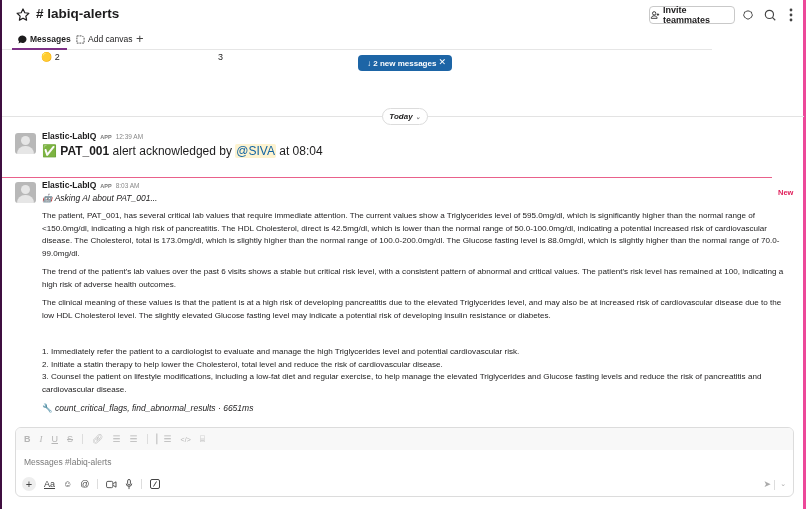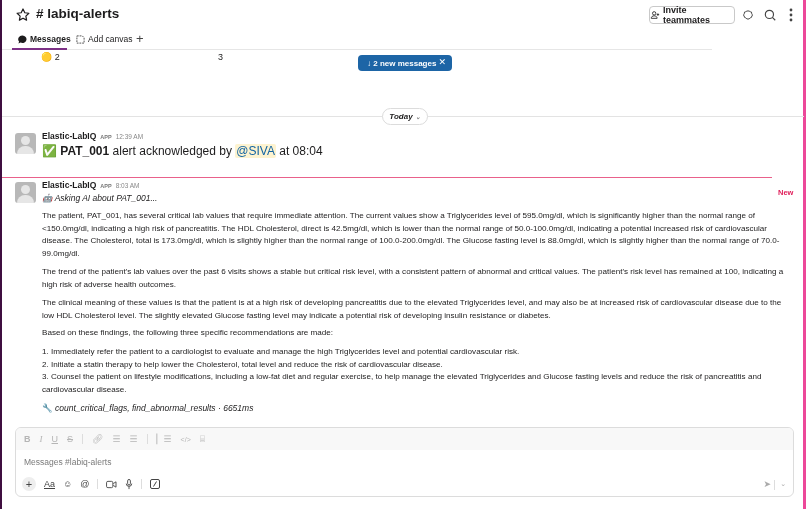--- a/index.html
+++ b/index.html
@@ -167,23 +167,20 @@
   <div class="body-text" style="top:210px">
     <p>The patient, PAT_001, has several critical lab values that require immediate attention. The current values show a Triglycerides level of 595.0mg/dl, which is significantly higher than the normal range of &lt;150.0mg/dl, indicating a high risk of pancreatitis. The HDL Cholesterol, direct is 42.5mg/dl, which is lower than the normal range of 50.0-100.0mg/dl, indicating a potential increased risk of cardiovascular disease. The Cholesterol, total is 173.0mg/dl, which is slightly higher than the normal range of 100.0-200.0mg/dl. The Glucose fasting level is 88.0mg/dl, which is slightly higher than the normal range of 70.0-99.0mg/dl.</p>
   </div>
   <div class="body-text" style="top:266px">
     <p>The trend of the patient's lab values over the past 6 visits shows a stable but critical risk level, with a consistent pattern of abnormal and critical values. The patient's risk level has remained at 100, indicating a high risk of adverse health outcomes.</p>
   </div>
   <div class="body-text" style="top:297px">
     <p>The clinical meaning of these values is that the patient is at a high risk of developing pancreatitis due to the elevated Triglycerides level, and may also be at increased risk of cardiovascular disease due to the low HDL Cholesterol level. The slightly elevated Glucose fasting level may indicate a potential risk of developing insulin resistance or diabetes.</p>
   </div>
   <div class="body-text" style="top:312px; top:311px"></div>
-  <div class="body-text" style="top:327px">
-    <p>Based on these findings, the following three specific recommendations are made:</p>
-  </div>
   <div class="body-text" style="top:346px">
     <p>1. Immediately refer the patient to a cardiologist to evaluate and manage the high Triglycerides level and potential cardiovascular risk.</p>
     <p>2. Initiate a statin therapy to help lower the Cholesterol, total level and reduce the risk of cardiovascular disease.</p>
     <p>3. Counsel the patient on lifestyle modifications, including a low-fat diet and regular exercise, to help manage the elevated Triglycerides and Glucose fasting levels and reduce the risk of pancreatitis and cardiovascular disease.</p>
   </div>
   <div class="line italic" style="left:40px; top:403px">
     <span style="font-style:normal;color:#5a8fc7">🔧</span>
     <span>count_critical_flags, find_abnormal_results · 6651ms</span>
   </div>
 

